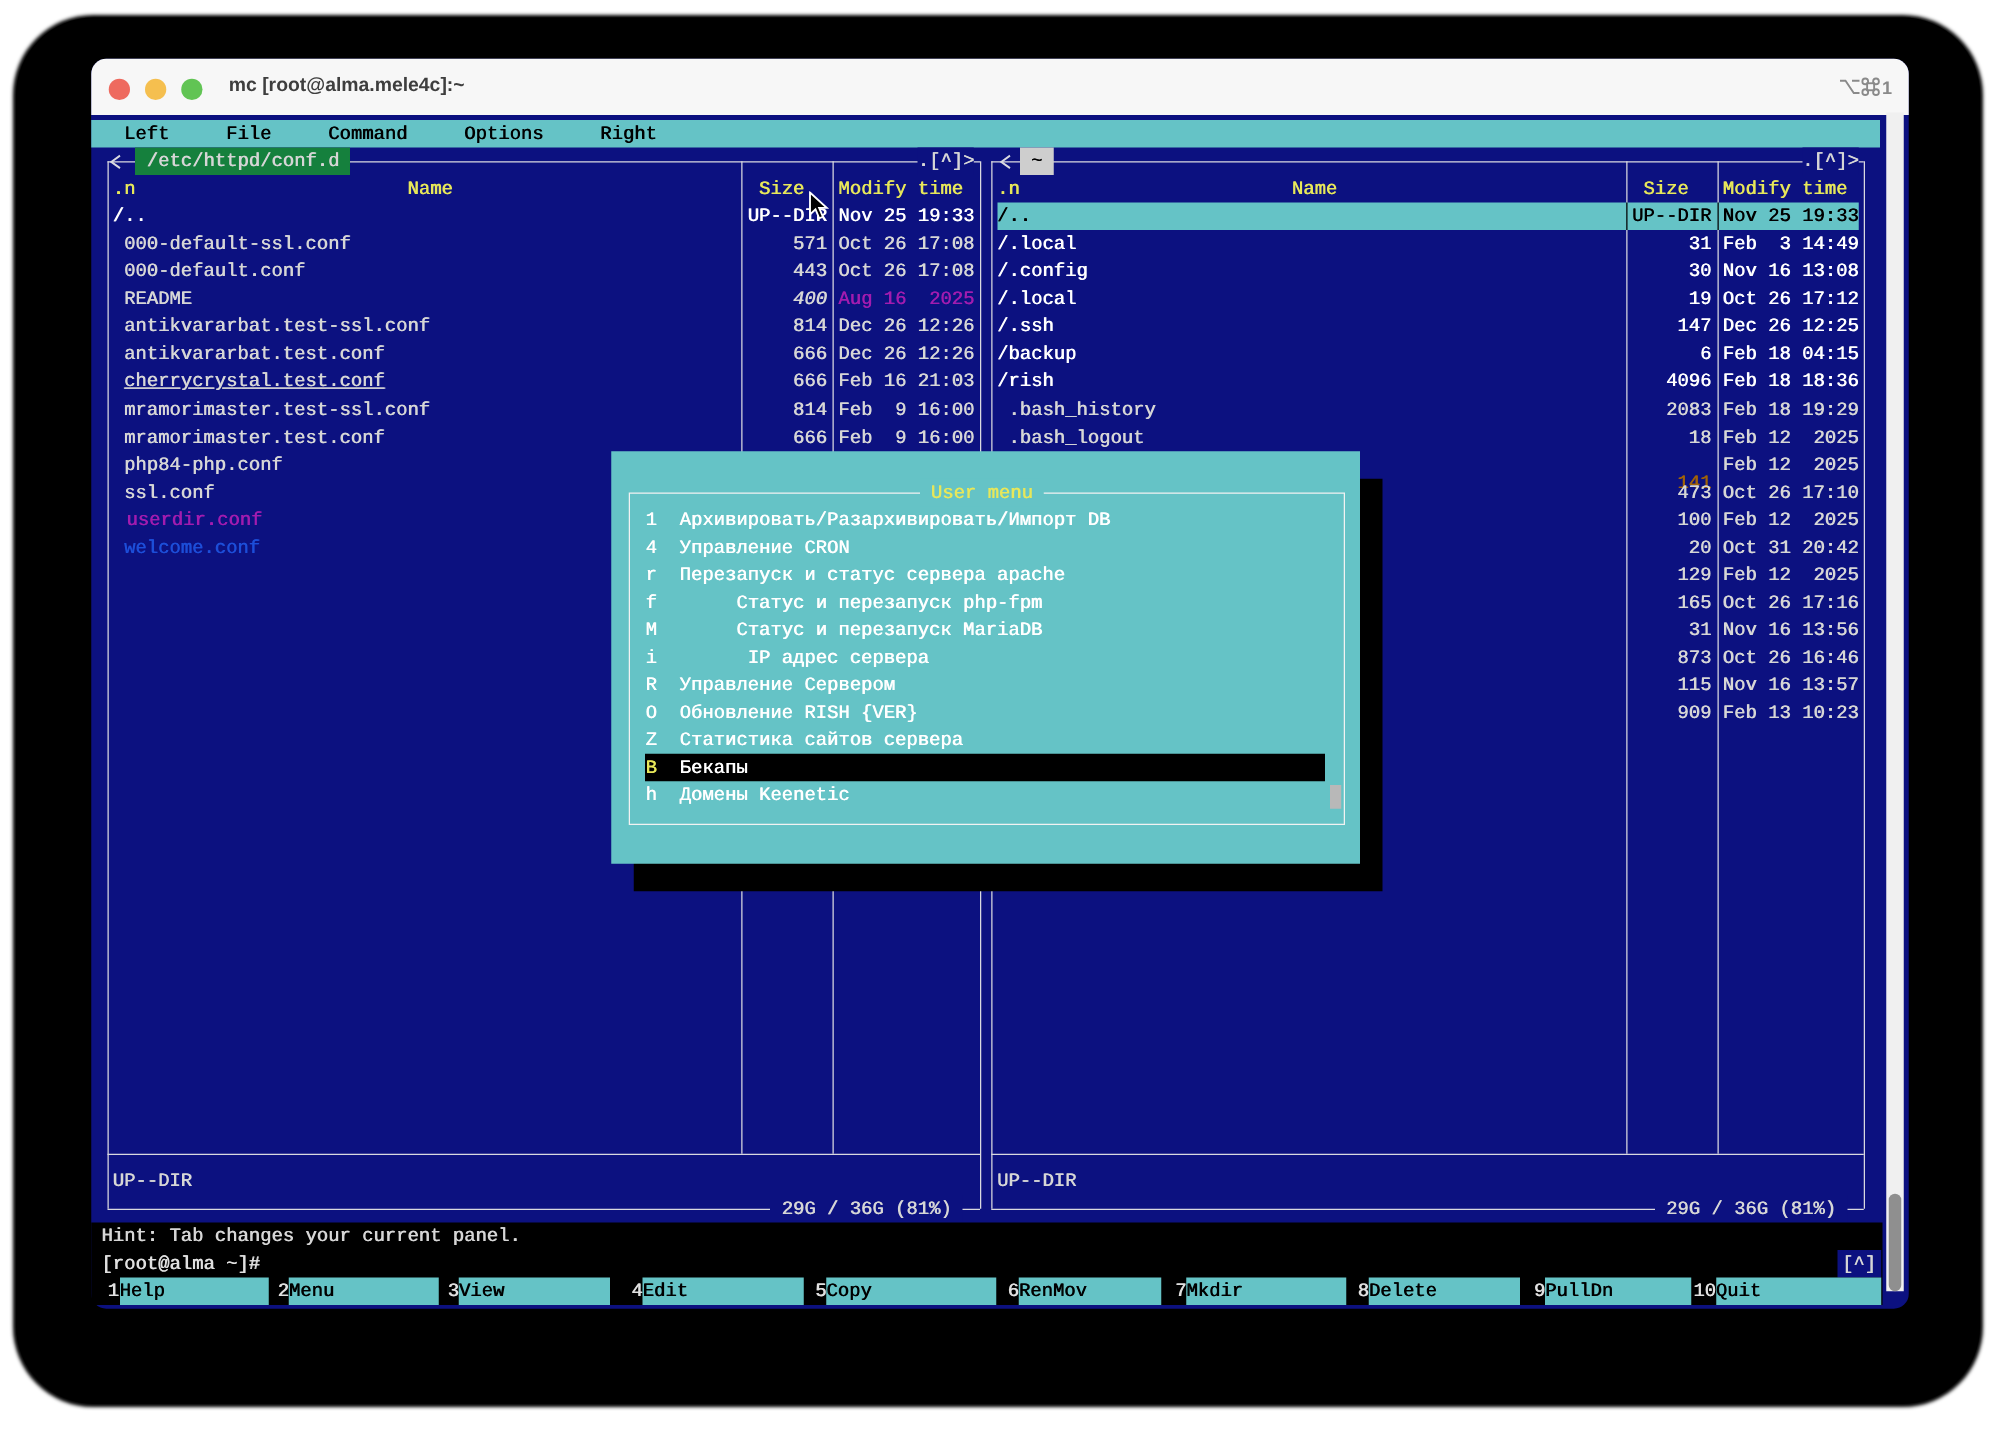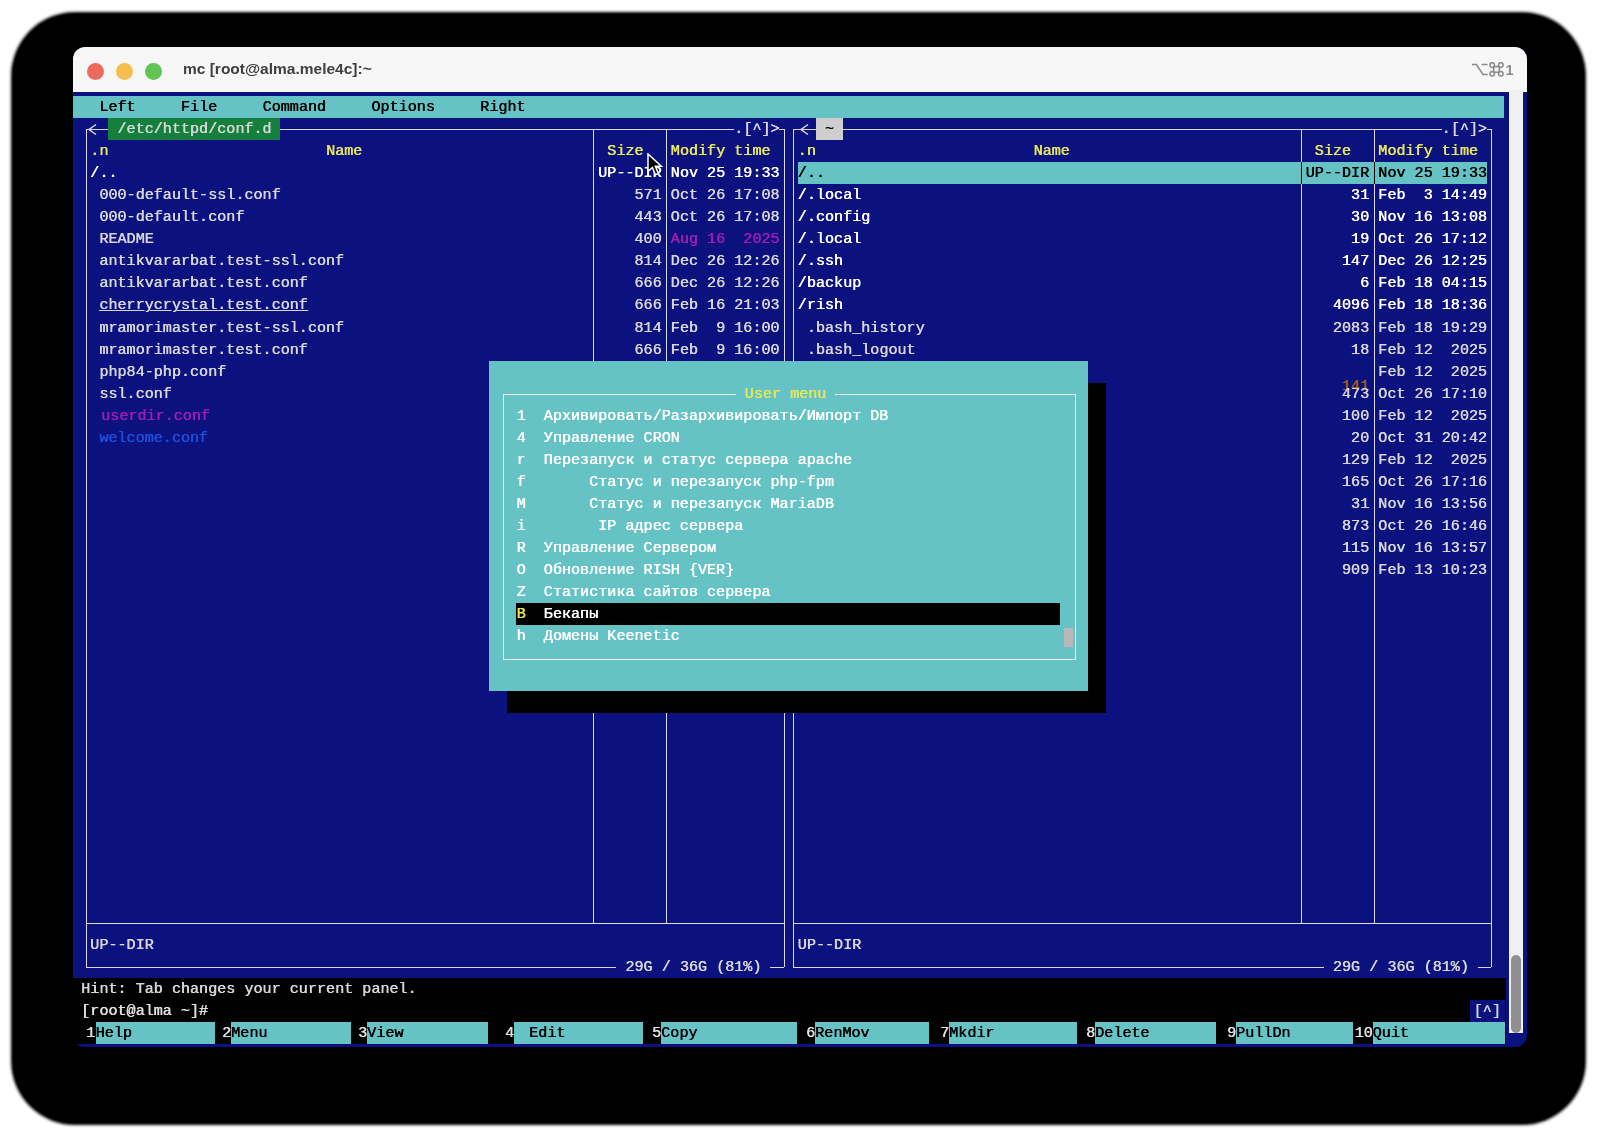--- a/index.html
+++ b/index.html
@@ -77,21 +77,21 @@
 <div class="t " style="left:90.07px;top:162.15px;color:#ffffff;">/..</div>
 <div class="t " style="left:598.02px;top:162.15px;color:#ffffff;">UP--DIR</div>
 <div class="t " style="left:670.58px;top:162.15px;color:#ffffff;">Nov 25 19:33</div>
 <div class="t " style="left:99.14px;top:184.2px;color:#d6d6d6;">000-default-ssl.conf</div>
 <div class="t " style="left:634.3px;top:184.2px;color:#d6d6d6;">571</div>
 <div class="t " style="left:670.58px;top:184.2px;color:#d6d6d6;">Oct 26 17:08</div>
 <div class="t " style="left:99.14px;top:206.25px;color:#d6d6d6;">000-default.conf</div>
 <div class="t " style="left:634.3px;top:206.25px;color:#d6d6d6;">443</div>
 <div class="t " style="left:670.58px;top:206.25px;color:#d6d6d6;">Oct 26 17:08</div>
 <div class="t " style="left:99.14px;top:228.3px;color:#d6d6d6;">README</div>
-<div class="t " style="left:634.3px;top:228.3px;color:#d6d6d6;">400</div>
+<div class="t " style="left:634.3px;top:228.3px;color:#d6d6d6;font-style:italic;">400</div>
 <div class="t " style="left:670.58px;top:228.3px;color:#a21caf;">Aug 16  2025</div>
 <div class="t " style="left:99.14px;top:250.35px;color:#d6d6d6;">antikvararbat.test-ssl.conf</div>
 <div class="t " style="left:634.3px;top:250.35px;color:#d6d6d6;">814</div>
 <div class="t " style="left:670.58px;top:250.35px;color:#d6d6d6;">Dec 26 12:26</div>
 <div class="t " style="left:99.14px;top:272.4px;color:#d6d6d6;">antikvararbat.test.conf</div>
 <div class="t " style="left:634.3px;top:272.4px;color:#d6d6d6;">666</div>
 <div class="t " style="left:670.58px;top:272.4px;color:#d6d6d6;">Dec 26 12:26</div>
 <div class="t " style="left:99.14px;top:294.45px;color:#d6d6d6;text-decoration:underline;">cherrycrystal.test.conf</div>
 <div class="t " style="left:634.3px;top:294.45px;color:#d6d6d6;">666</div>
 <div class="t " style="left:670.58px;top:294.45px;color:#d6d6d6;">Feb 16 21:03</div>
@@ -196,21 +196,21 @@
 <div style="position:absolute;left:95.5px;top:1022.1px;width:119.5px;height:22.05px;background:#65c3c6;"></div>
 <div class="t" style="left:95.5px;top:1022.1px;color:#000000;">Help</div>
 <div class="t" style="left:222px;top:1022.1px;color:#e0e0e0;">2</div>
 <div style="position:absolute;left:231px;top:1022.1px;width:120px;height:22.05px;background:#65c3c6;"></div>
 <div class="t" style="left:231px;top:1022.1px;color:#000000;">Menu</div>
 <div class="t" style="left:358px;top:1022.1px;color:#e0e0e0;">3</div>
 <div style="position:absolute;left:367px;top:1022.1px;width:121px;height:22.05px;background:#65c3c6;"></div>
 <div class="t" style="left:367px;top:1022.1px;color:#000000;">View</div>
 <div class="t" style="left:505px;top:1022.1px;color:#e0e0e0;">4</div>
 <div style="position:absolute;left:514px;top:1022.1px;width:129px;height:22.05px;background:#65c3c6;"></div>
-<div class="t" style="left:514px;top:1022.1px;color:#000000;margin-left:15px;">Edit</div>
+<div class="t" style="left:514px;top:1022.1px;color:#000000;">Edit</div>
 <div class="t" style="left:652px;top:1022.1px;color:#e0e0e0;">5</div>
 <div style="position:absolute;left:661px;top:1022.1px;width:136px;height:22.05px;background:#65c3c6;"></div>
 <div class="t" style="left:661px;top:1022.1px;color:#000000;">Copy</div>
 <div class="t" style="left:806px;top:1022.1px;color:#e0e0e0;">6</div>
 <div style="position:absolute;left:815px;top:1022.1px;width:114px;height:22.05px;background:#65c3c6;"></div>
 <div class="t" style="left:815px;top:1022.1px;color:#000000;">RenMov</div>
 <div class="t" style="left:940px;top:1022.1px;color:#e0e0e0;">7</div>
 <div style="position:absolute;left:949px;top:1022.1px;width:128px;height:22.05px;background:#65c3c6;"></div>
 <div class="t" style="left:949px;top:1022.1px;color:#000000;">Mkdir</div>
 <div class="t" style="left:1086px;top:1022.1px;color:#e0e0e0;">8</div>

